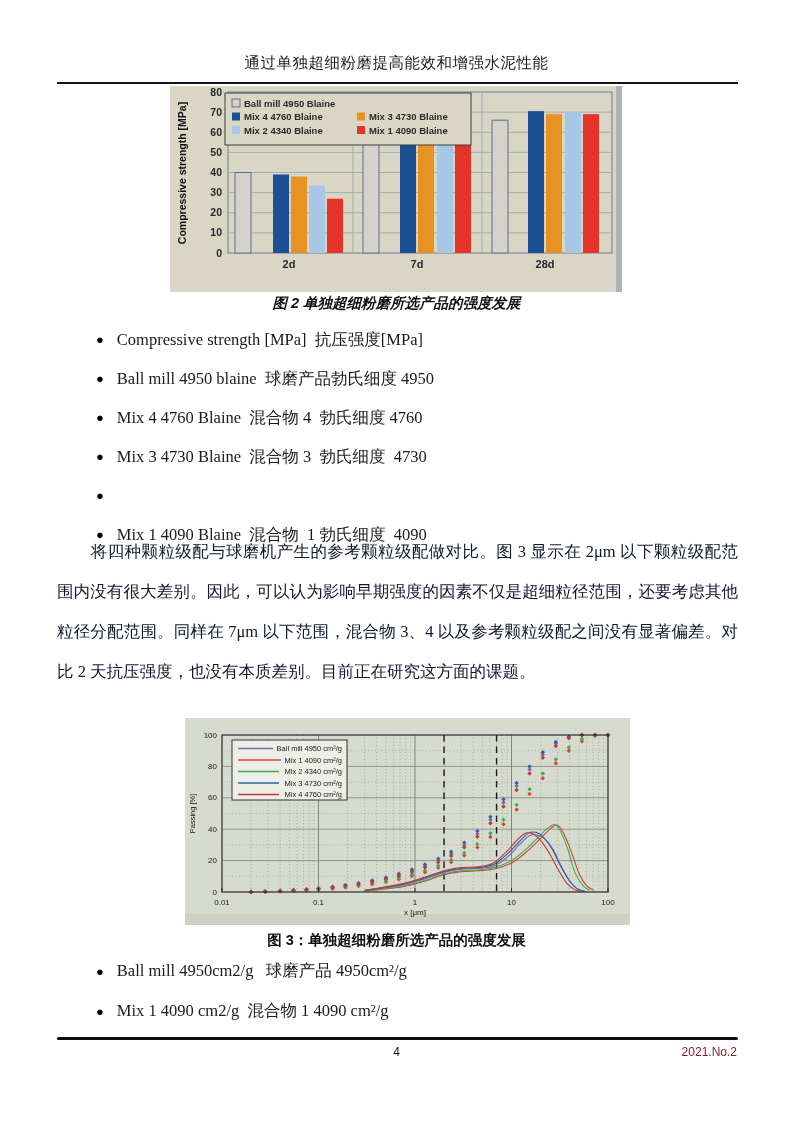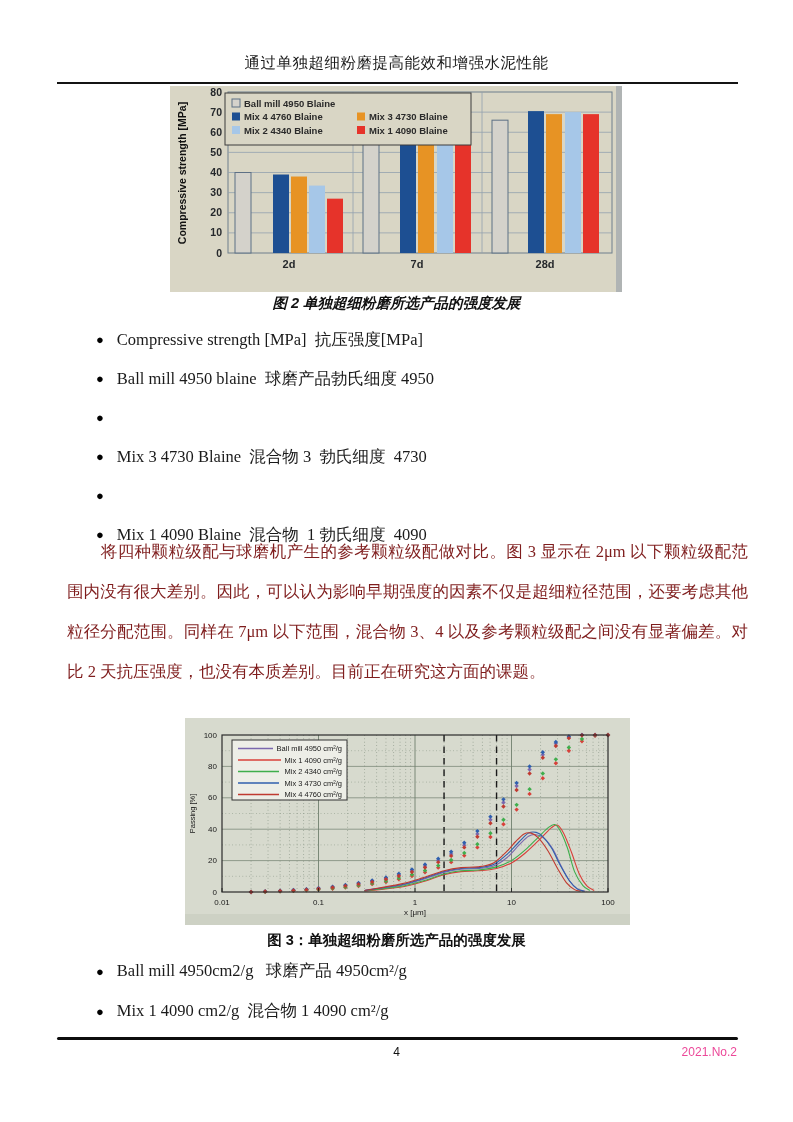--- a/index.html
+++ b/index.html
@@ -15,28 +15,28 @@
   .caption{position:absolute;left:0;width:793px;text-align:center;
         font-family:"Liberation Sans","DejaVu Sans",sans-serif;font-weight:bold;font-size:14.5px;color:#111;}
   .caption-fig2{top:294px;font-style:italic;}
   .caption-fig3{top:931px;}
   .bullet-list{position:absolute;left:96px;top:320px;margin:0;padding:0;list-style:none;}
   .bullet-list2{position:absolute;left:96px;top:951px;margin:0;padding:0;list-style:none;}
   .bullet-list li,.bullet-list2 li{display:flex;align-items:center;height:39px;
         font-size:16.5px;white-space:pre-wrap;}
   .bullet-list2 li{height:40px;}
   .dot{font-size:13px;margin-right:13px;line-height:1;color:#000;}
-  .paragraph{position:absolute;left:67px;top:532px;width:681px;
+  .paragraph{position:absolute;left:57px;top:532px;width:681px;
         font-size:16.5px;line-height:40px;text-align:justify;text-indent:2.05em;
-        white-space:normal;color:#7f1d1d;}
+        white-space:normal;color:#0f172a;}
   .footer-rule{position:absolute;top:1037px;left:57px;width:681px;height:3px;background:#0d0d0d;border-radius:2px;}
   .footer-page{position:absolute;top:1045px;left:0;width:793px;text-align:center;
         font-family:"Liberation Sans","DejaVu Sans",sans-serif;font-size:12px;color:#111;}
   .footer-issue{position:absolute;top:1045px;right:56px;
-        font-family:"Liberation Sans","DejaVu Sans",sans-serif;font-size:12px;color:#ec4899;}
+        font-family:"Liberation Sans","DejaVu Sans",sans-serif;font-size:12px;color:#7f1d1d;}
 </style>
 </head>
 <body>
 
 <div class="page">
 
   <div class="header-title">通过单独超细粉磨提高能效和增强水泥性能</div>
   <div class="header-rule"></div>
 
   <div class="fig-wrap fig2">
@@ -101,21 +101,21 @@
           <text x="199" y="47.5" font-size="9.5" font-weight="bold" fill="#2a2a2a">Mix 1 4090 Blaine</text>
         </g>
       </svg>
   </div>
 
   <div class="caption caption-fig2">图 2  单独超细粉磨所选产品的强度发展</div>
 
   <ul class="bullet-list">
     <li><span class="dot">●</span><span>Compressive strength [MPa]  抗压强度[MPa]</span></li>
     <li><span class="dot">●</span><span>Ball mill 4950 blaine  球磨产品勃氏细度 4950</span></li>
-    <li><span class="dot">●</span></li>
+    <li><span class="dot">●</span><span>Mix 4 4760 Blaine  混合物 4  勃氏细度 4760</span></li>
     <li><span class="dot">●</span><span>Mix 3 4730 Blaine  混合物 3  勃氏细度  4730</span></li>
     <li><span class="dot">●</span></li>
     <li><span class="dot">●</span><span>Mix 1 4090 Blaine  混合物  1 勃氏细度  4090</span></li>
   </ul>
 
   <div class="paragraph">将四种颗粒级配与球磨机产生的参考颗粒级配做对比。图 3 显示在 2μm 以下颗粒级配范围内没有很大差别。因此，可以认为影响早期强度的因素不仅是超细粒径范围，还要考虑其他粒径分配范围。同样在 7μm 以下范围，混合物 3、4 以及参考颗粒级配之间没有显著偏差。对比 2 天抗压强度，也没有本质差别。目前正在研究这方面的课题。</div>
 
   <div class="fig-wrap fig3">
     <svg id="fig3svg" width="445" height="207" viewBox="0 0 445 207">
         <rect x="0" y="0" width="445" height="207" fill="#d7dace"></rect>

